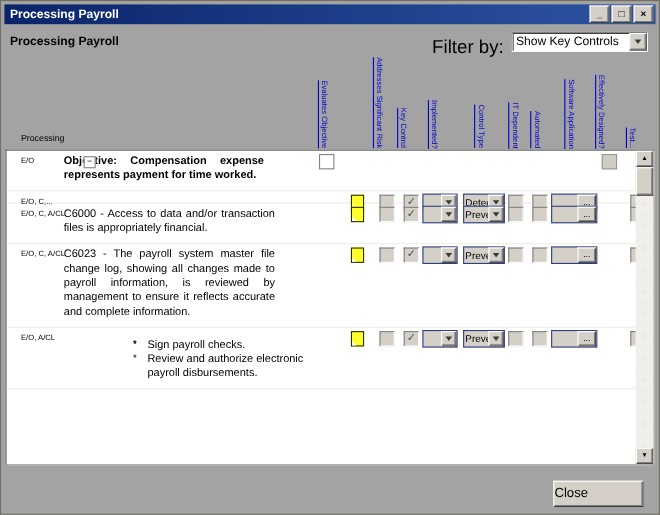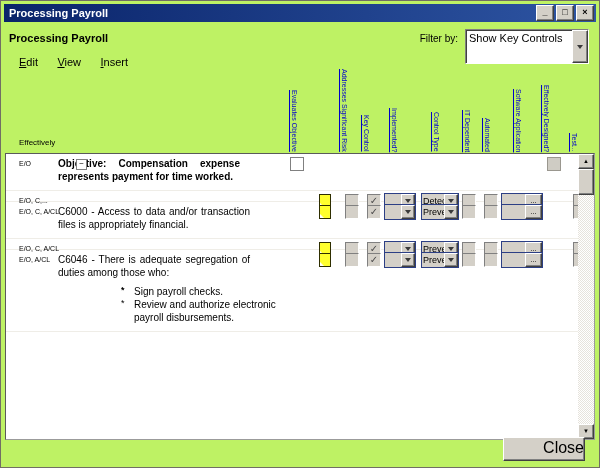--- a/index.html
+++ b/index.html
@@ -1,30 +1,30 @@
 <!DOCTYPE html>
 <html><head>
 <meta charset="utf-8">
 <style>
   html,body{margin:0;padding:0;}
   body{width:600px;height:468px;overflow:hidden;font-family:"Liberation Sans",sans-serif;-webkit-font-smoothing:none;}
-  .window{width:600px;height:468px;box-sizing:border-box;background:#bef264;padding:3px;
+  .window{width:600px;height:468px;box-sizing:border-box;background:#a3a3a3;padding:3px;
           border:1px solid #716f64;position:relative;}
   
   .titlebar{height:18px;background:linear-gradient(90deg,#0a246a,#2e55a3);display:flex;align-items:center;
             padding:0 2px 0 5px;position:relative;}
   .titlebar .title{color:#fff;font-size:11px;font-weight:bold;flex:1;line-height:18px;}
   .winbtns{display:flex;gap:2px;}
   .wbtn{width:16px;height:14px;background:#d4d0c8;border:1px solid;border-color:#fff #404040 #404040 #fff;
         box-shadow:inset -1px -1px 0 #808080;font-size:9px;font-weight:bold;line-height:12px;text-align:center;color:#000;}
   
   .toolbar{position:relative;height:30px;}
   .app-title{position:absolute;left:5px;top:10px;font-size:11px;font-weight:bold;color:#000;}
-  .filter-label{position:absolute;right:138px;top:11px;font-size:10px;text-align:center;}
-  .filtercombo{position:absolute;right:7px;top:7px;width:124px;height:35px;box-sizing:border-box;background:#fff;
+  .filter-label{position:absolute;right:138px;top:11px;font-size:17px;text-align:center;}
+  .filtercombo{position:absolute;right:7px;top:7px;width:124px;height:18px;box-sizing:border-box;background:#fff;
                border:1px solid;border-color:#808080 #fff #fff #808080;box-shadow:inset 1px 1px 0 #404040;display:flex;}
   .filtercombo .fc-val{flex:1;font-size:11px;line-height:16px;padding-left:3px;overflow:hidden;white-space:nowrap;}
   .combo-btn{width:14px;background:#d4d0c8;border:1px solid;border-color:#fff #404040 #404040 #fff;
              box-shadow:inset -1px -1px 0 #808080;display:flex;align-items:center;justify-content:center;}
   .tri{width:0;height:0;border-left:3px solid transparent;border-right:3px solid transparent;border-top:4px solid #3a3a3a;}
   
   .menubar{height:17px;padding-left:15px;}
   .menu-item{display:inline-block;font-size:11px;margin-right:15px;color:#000;}
   .menu-item::first-letter{text-decoration:underline;}
   
@@ -70,21 +70,21 @@
   .sbtn{position:absolute;left:0;width:16px;height:15px;background:#d4d0c8;border:1px solid;
         border-color:#fff #404040 #404040 #fff;box-shadow:inset -1px -1px 0 #808080;
         font-size:6px;line-height:13px;text-align:center;color:#000;box-sizing:border-box;}
   .sbtn.up{top:0;} .sbtn.down{bottom:0;}
   .sthumb{position:absolute;left:0;top:15px;width:16px;height:26px;background:#d4d0c8;border:1px solid;
           border-color:#fff #404040 #404040 #fff;box-shadow:inset -1px -1px 0 #808080;box-sizing:border-box;}
   
   .footer{position:absolute;left:3px;right:3px;bottom:3px;height:33px;}
   .close-btn{position:absolute;right:11px;top:6px;width:80px;height:22px;background:#d4d0c8;
              border:1px solid;border-color:#fff #404040 #404040 #fff;box-shadow:inset -1px -1px 0 #808080;
-             font-size:16px;line-height:20px;text-align:right;color:#000;}
+             font-size:12px;line-height:20px;text-align:left;color:#000;}
 </style>
 </head>
 <body>
 
 <div class="window">
 
   <div class="titlebar">
     <span class="title">Processing Payroll</span>
     <div class="winbtns">
       <span class="wbtn">_</span>
@@ -97,28 +97,23 @@
     <span class="app-title">Processing Payroll</span>
     <span class="filter-label">Filter by:</span>
     <span class="filtercombo">
       <span class="fc-val">Show Key Controls</span>
       <span class="combo-btn">
           <i class="tri"></i>
         </span>
     </span>
   </div>
 
-  <div class="menubar">
-    <span class="menu-item">Edit</span>
-    <span class="menu-item">View</span>
-    <span class="menu-item">Insert</span>
-  </div>
 
   <div class="colheaders">
-    <span class="assertions-label">Effectively</span>
+    <span class="assertions-label">Processing</span>
     <span class="colhdr" style="left:287px">Evaluates Objective</span>
     <span class="colhdr" style="left:337px">Addresses Significant Risk</span>
     <span class="colhdr" style="left:359px">Key Control</span>
     <span class="colhdr" style="left:387px">Implemented?</span>
     <span class="colhdr" style="left:429px">Control Type</span>
     <span class="colhdr" style="left:460px">IT Dependent</span>
     <span class="colhdr" style="left:480px">Automated</span>
     <span class="colhdr" style="left:511px">Software Application</span>
     <span class="colhdr" style="left:539px">Effectively Designed?</span>
     <span class="colhdr" style="left:567px">Test...</span>
@@ -183,20 +178,21 @@
         <span class="cb" style="left:478px"></span>
         <span class="fieldgrp">
           <span class="fld"></span>
           <span class="dots">...</span>
         </span>
         <span class="cb" style="left:567px"></span>
       </div>
 
       <div class="row">
         <span class="assert">E/O, C, A/CL</span>
+        <div class="rtext">C6023 - The payroll system master file change log, showing all changes made to payroll information, is reviewed by management to ensure it reflects accurate and complete information.</div>
         <span class="note-icon"></span>
         <span class="cb" style="left:339px"></span>
         <span class="cb" style="left:361px">✓</span>
         <span class="combo" style="left:378px;width:32px">
           <span class="combo-val"></span>
           <span class="combo-btn">
               <i class="tri"></i>
             </span>
         </span>
         <span class="combo" style="left:415px;width:38px">
@@ -209,21 +205,20 @@
         <span class="cb" style="left:478px"></span>
         <span class="fieldgrp">
           <span class="fld"></span>
           <span class="dots">...</span>
         </span>
         <span class="cb" style="left:567px"></span>
       </div>
 
       <div class="row">
         <span class="assert">E/O, A/CL</span>
-        <div class="rtext">C6046 - There is adequate segregation of duties among those who:</div>
         <div class="bullets">
           <div class="bullet-line"><span class="bullet-glyph">*</span></div>
           <div class="bullet-line"><span class="bullet-glyph">*</span><span>Sign payroll checks.</span></div>
           <div class="bullet-line"><span class="bullet-glyph">*</span><span>Review and authorize electronic payroll disbursements.</span></div>
 
         </div>
         <span class="note-icon"></span>
         <span class="cb" style="left:339px"></span>
         <span class="cb" style="left:361px">✓</span>
         <span class="combo" style="left:378px;width:32px">

